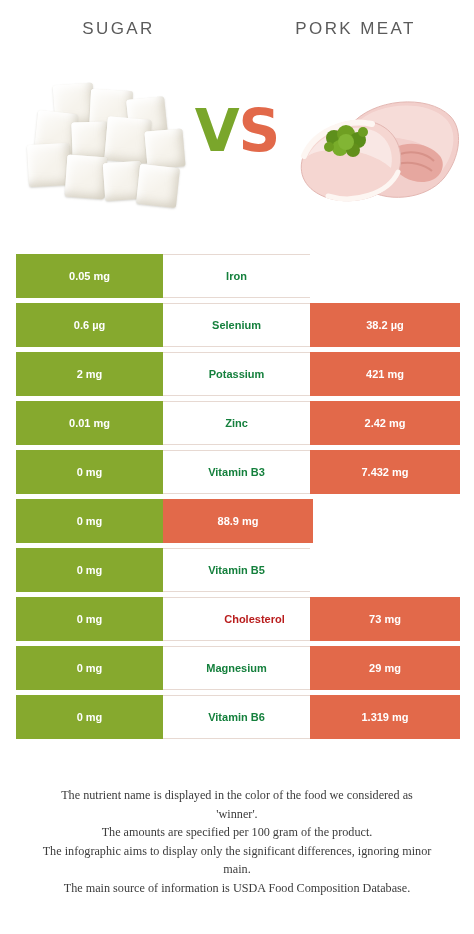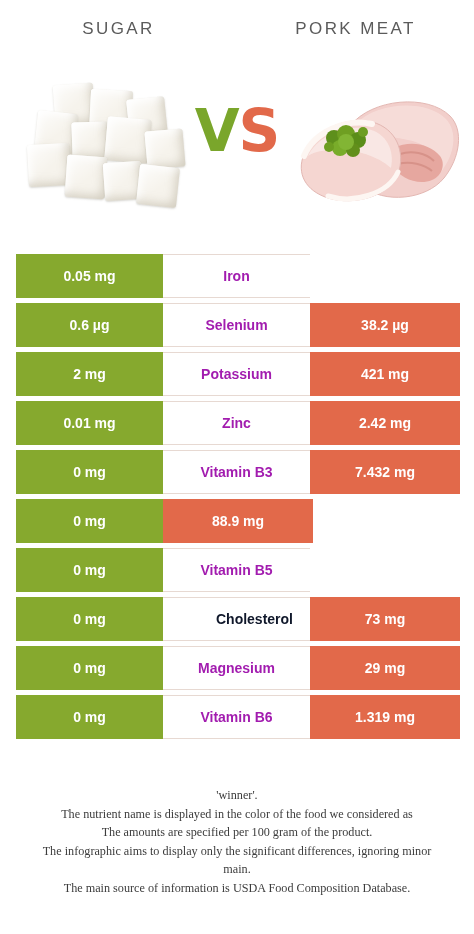--- a/index.html
+++ b/index.html
@@ -95,38 +95,38 @@
   }
   .row {
     display: flex;
     height: 44px;
     margin-bottom: 5px;
   }
   .cell {
     display: flex;
     align-items: center;
     justify-content: center;
-    font-size: 14px;
+    font-size: 11px;
     font-weight: 700;
     box-sizing: border-box;
   }
   .cell-left {
     width: 147px;
     background: #86a92e;
     color: #ffffff;
   }
   .cell-mid {
     width: 147px;
     background: #ffffff;
     border: 1px solid #e7d9d2;
     border-left: none;
     border-right: none;
-    color: #a21caf;
-  }
-  .cell-mid.win-left { color: #0f172a; padding-left: 36px; }
+    color: #15803d;
+  }
+  .cell-mid.win-left { color: #b91c1c; padding-left: 36px; }
   .cell-right {
     width: 150px;
     background: #e2694a;
     color: #ffffff;
   }
 
   
   .footer {
     position: absolute;
     left: 0;
@@ -246,19 +246,19 @@
       <div class="cell cell-right">29 mg</div>
     </div>
     <div class="row">
       <div class="cell cell-left">0 mg</div>
       <div class="cell cell-mid">Vitamin B6</div>
       <div class="cell cell-right">1.319 mg</div>
     </div>
   </div>
 
 <div class="footer">
+  <span class="line">The nutrient name is displayed in the color of the food we considered as</span>
   <span class="line">'winner'.</span>
-  <span class="line">The nutrient name is displayed in the color of the food we considered as</span>
   <span class="line">The amounts are specified per 100 gram of the product.</span>
   <span class="line">The infographic aims to display only the significant differences, ignoring minor</span>
   <span class="line">main.</span>
   <span class="line">The main source of information is USDA Food Composition Database.</span>
 </div>
 
 </body></html>

